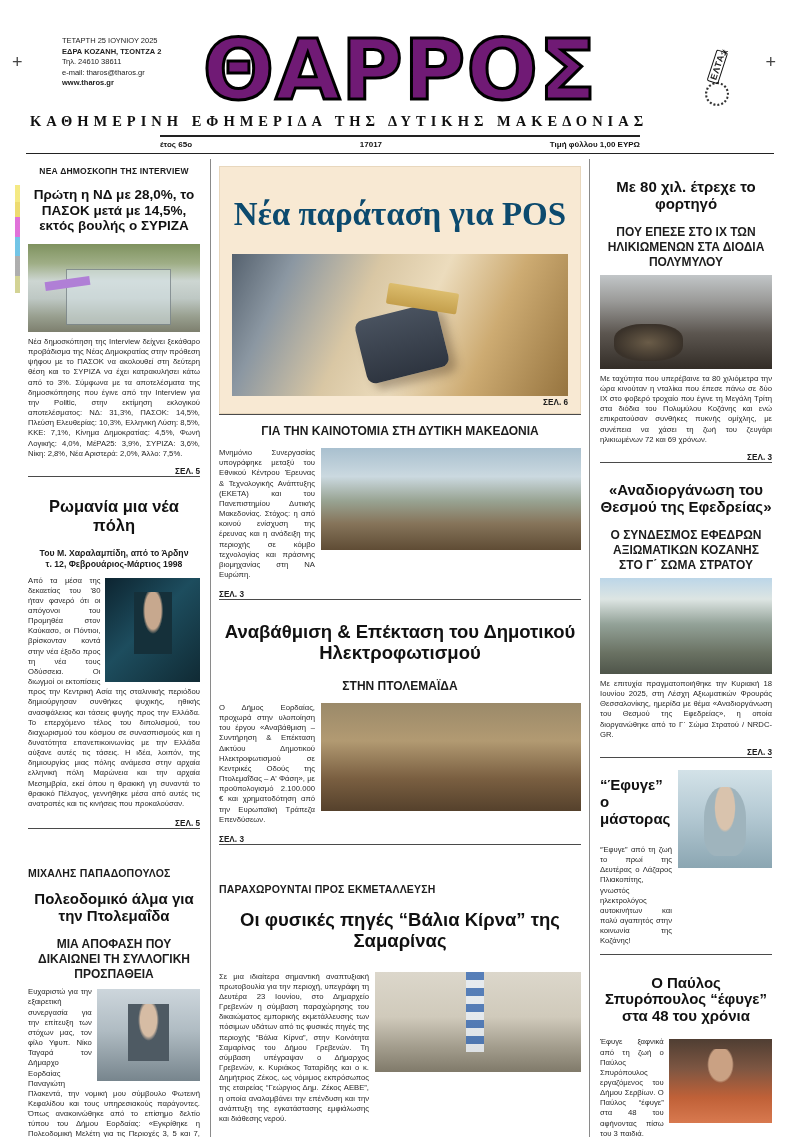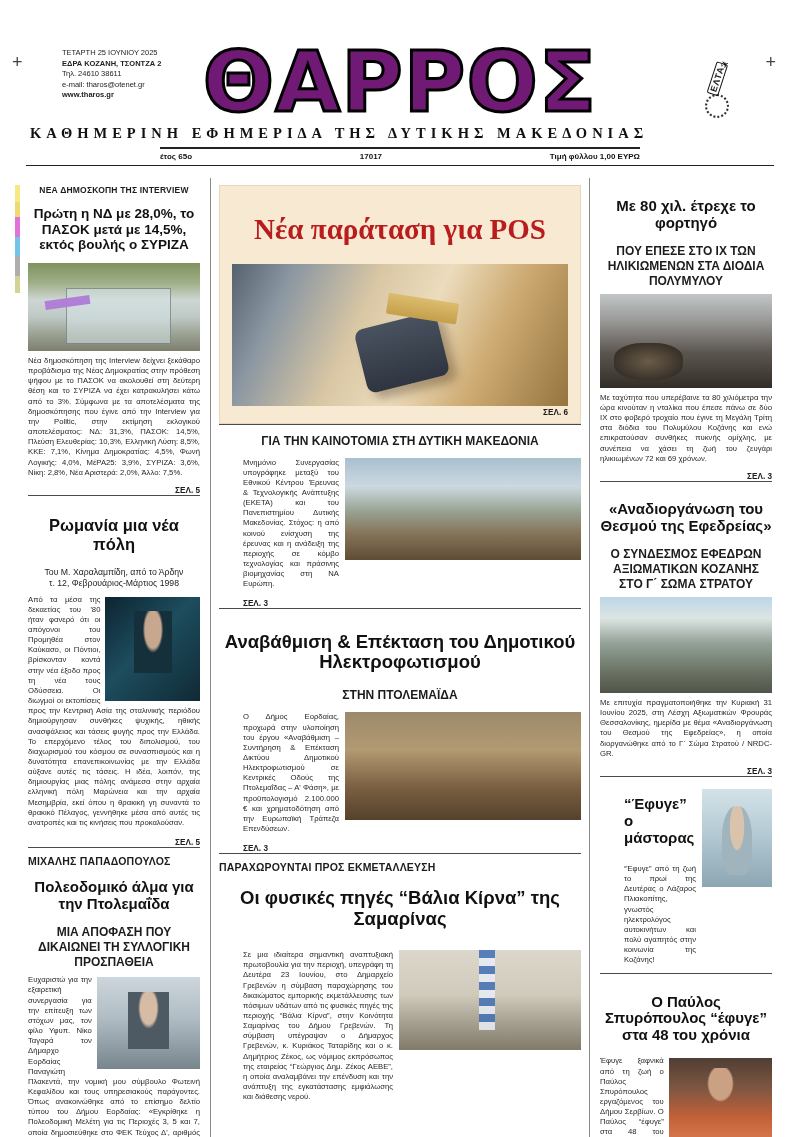--- a/index.html
+++ b/index.html
@@ -6,21 +6,21 @@
   body{
     width:800px;height:1137px;background:#ffffff;position:relative;overflow:hidden;
     font-family:"Liberation Sans", sans-serif;color:#1c1c1c;
     -webkit-font-smoothing:antialiased;
   }
   .crop{position:absolute;font-size:18px;font-weight:300;color:#444;}
   .crop.tl{left:12px;top:52px;}
   .crop.tr{right:24px;top:52px;}
 
   
-  .masthead{position:relative;padding-top:32px;margin:12px 30px;}
+  .masthead{position:relative;padding-top:32px;margin:0 30px;}
   .mh-info{position:absolute;left:32px;top:36px;font-size:7.5px;line-height:1.4;color:#222;}
   .mh-info .b{font-weight:bold;}
   .mh-title{
     text-align:center;font-size:84px;font-weight:900;line-height:.92;letter-spacing:1px;
     color:#701a75;-webkit-text-stroke:3px #000;font-family:"DejaVu Sans", sans-serif;
   }
   .mh-subtitle{
     font-family:"Liberation Serif", serif;font-weight:bold;text-align:left;
     font-size:14.5px;letter-spacing:5px;margin-top:4px;color:#111;
   }
@@ -37,29 +37,29 @@
     background:linear-gradient(180deg,#f2e465 0 16%,#e9d24d 16% 30%,#d94fd0 30% 48%,#4fb6e0 48% 66%,#9a9a9a 66% 84%,#c8c87a 84% 100%);opacity:.8;}
 
   
   .main{display:grid;grid-template-columns:172px 380px 172px;column-gap:10px;margin:5px 28px 0 28px;}
   .colc{border-left:1px solid #8a8a8a;border-right:1px solid #8a8a8a;padding:0 8px;}
 
   article{padding:7px 0 0 0;border-bottom:1.5px solid #4a4a4a;}
   article:last-child{border-bottom:none;}
 
   .kicker{font-size:8.5px;font-weight:bold;text-align:center;letter-spacing:.2px;}
-  .kicker.left-align{text-align:left;font-size:10.5px;}
+  .kicker.left-align{text-align:left;font-size:10.5px;margin-top:31px;}
   .headline{font-weight:bold;text-align:center;line-height:1.12;color:#111;}
   .hl-13{font-size:13.5px;}
   .hl-15{font-size:15px;}
   .hl-16{font-size:16.5px;}
   .hl-18{font-size:18.5px;}
   .hl-19{font-size:19.5px;}
   .subhead{font-size:12px;font-weight:bold;text-align:center;margin-top:2px;line-height:1.25;}
-  .byline{font-size:8.7px;font-weight:normal;text-align:center;margin-top:1px;line-height:1.3;}
+  .byline{font-size:8.7px;font-weight:bold;text-align:center;margin-top:1px;line-height:1.3;}
   .body{font-size:7.7px;line-height:1.32;text-align:justify;color:#262626;margin-top:5px;}
   .page-ref{font-size:8.2px;font-weight:bold;text-align:right;margin-top:2px;}
   .page-ref.pr-left{text-align:left;}
 
   .photo{width:100%;position:relative;overflow:hidden;margin-top:5px;}
 
   
   .ph-ballot{height:88px;background:linear-gradient(180deg,#7f925f 0%,#9fae86 22%,#cdd6d2 42%,#bec8c4 62%,#99a090 82%,#7d7f6e 100%);}
   .ph-ballot::after{content:"";position:absolute;left:22%;top:28%;width:60%;height:62%;background:rgba(215,228,232,.55);border:1px solid rgba(90,100,105,.6);}
   .ph-ballot::before{content:"";position:absolute;left:10%;top:40%;width:26%;height:10%;background:#b07fd6;transform:rotate(-8deg);z-index:1;}
@@ -82,43 +82,43 @@
   .ph-portrait2::after{content:"";position:absolute;left:30%;top:12%;width:40%;height:52%;background:radial-gradient(ellipse at 50% 35%,#caa183 0 40%,rgba(0,0,0,0) 46%);}
   .ph-char{height:104px;background:linear-gradient(135deg,#0d2430 0%,#1d4d5e 45%,#102a34 100%);}
   .ph-char::after{content:"";position:absolute;left:30%;top:14%;width:40%;height:60%;background:radial-gradient(ellipse at 50% 30%,#c7a88e 0 30%,#15303a 38%);}
   .ph-papa{height:92px;background:linear-gradient(180deg,#cdd6dc 0%,#b0bcc3 45%,#77858d 100%);}
   .ph-papa::after{content:"";position:absolute;left:30%;top:16%;width:40%;height:62%;background:radial-gradient(ellipse at 50% 28%,#d6bca4 0 28%,#4e5a63 36%);}
 
   .floatR{float:right;margin:2px 0 3px 5px;}
   .floatR.w55{width:55%;}
   .floatR.w60{width:60%;}
 
-  .row{display:flex;gap:6px;margin-top:4px;margin-left:24px;}
+  .row{display:flex;gap:6px;margin-top:4px;}
   .row .txtcol{flex:0 0 96px;display:flex;flex-direction:column;}
   .row .imgcol{flex:1;}
 
   
   .posbox{background:#f8e9d3;border:1px solid #e8d7bd;padding:8px 12px 6px 12px;text-align:center;}
-  .pos-hl{font-family:"Liberation Serif", serif;font-weight:bold;font-size:29px;line-height:1.05;color:#b91c1c;}
+  .pos-hl{font-family:"Liberation Serif", serif;font-weight:bold;font-size:33px;line-height:1.05;color:#0c4a6e;}
   .pos-sub{font-family:"Liberation Serif", serif;font-weight:bold;font-size:16px;line-height:1.15;margin-top:5px;color:#181818;}
   .clearfix::after{content:"";display:block;clear:both;}
 </style>
 </head>
 <body>
 
 <span class="crop tl">+</span>
 <span class="crop tr">+</span>
 <div class="regstrip"></div>
 
 <header class="masthead">
   <div class="mh-info">
     <div>ΤΕΤΑΡΤΗ 25 ΙΟΥΝΙΟΥ 2025</div>
     <div class="b">ΕΔΡΑ ΚΟΖΑΝΗ, ΤΣΟΝΤΖΑ 2</div>
     <div>Τηλ. 24610 38611</div>
-    <div>e-mail: tharos@otenet.gr</div>
+    <div>e-mail: tharos@tharos.gr</div>
     <div class="b">www.tharos.gr</div>
   </div>
 
   <div class="elta">
     <span class="elta-wing">✈</span>
     <span class="elta-mark">ΕΛΤΑ</span>
     <div class="elta-stamp"></div>
   </div>
 
   <div class="mh-title">ΘΑΡΡΟΣ</div>
@@ -230,21 +230,21 @@
       <div class="subhead">ΠΟΥ ΕΠΕΣΕ ΣΤΟ ΙΧ ΤΩΝ ΗΛΙΚΙΩΜΕΝΩΝ ΣΤΑ ΔΙΟΔΙΑ ΠΟΛΥΜΥΛΟΥ</div>
       <div class="photo ph-fire"></div>
       <p class="body">Με ταχύτητα που υπερέβαινε τα 80 χιλιόμετρα την ώρα κινούταν η νταλίκα που έπεσε πάνω σε δύο ΙΧ στο φοβερό τροχαίο που έγινε τη Μεγάλη Τρίτη στα διόδια του Πολυμύλου Κοζάνης και ενώ επικρατούσαν συνθήκες πυκνής ομίχλης, με συνέπεια να χάσει τη ζωή του ζευγάρι ηλικιωμένων 72 και 69 χρόνων.</p>
       <div class="page-ref">ΣΕΛ. 3</div>
     </article>
 
     <article>
       <h2 class="headline hl-15">«Αναδιοργάνωση του Θεσμού της Εφεδρείας»</h2>
       <div class="subhead">Ο ΣΥΝΔΕΣΜΟΣ ΕΦΕΔΡΩΝ ΑΞΙΩΜΑΤΙΚΩΝ ΚΟΖΑΝΗΣ ΣΤΟ Γ΄ ΣΩΜΑ ΣΤΡΑΤΟΥ</div>
       <div class="photo ph-group"></div>
-      <p class="body">Με επιτυχία πραγματοποιήθηκε την Κυριακή 31 Ιουνίου 2025, στη Λέσχη Αξιωματικών Φρουράς Θεσσαλονίκης, ημερίδα με θέμα «Αναδιοργάνωση του Θεσμού της Εφεδρείας», η οποία διοργανώθηκε από το Γ΄ Σώμα Στρατού / NRDC-GR.</p>
+      <p class="body">Με επιτυχία πραγματοποιήθηκε την Κυριακή 18 Ιουνίου 2025, στη Λέσχη Αξιωματικών Φρουράς Θεσσαλονίκης, ημερίδα με θέμα «Αναδιοργάνωση του Θεσμού της Εφεδρείας», η οποία διοργανώθηκε από το Γ΄ Σώμα Στρατού / NRDC-GR.</p>
       <div class="page-ref">ΣΕΛ. 3</div>
     </article>
 
     <article>
       <div class="row" style="margin-top:0;">
         <div class="txtcol" style="flex-basis:72px;">
           <h2 class="headline hl-15" style="text-align:left;">“Έφυγε” ο μάστορας</h2>
           <p class="body">“Έφυγε” από τη ζωή το πρωί της Δευτέρας ο Λάζαρος Πλιακοπίτης, γνωστός ηλεκτρολόγος αυτοκινήτων και πολύ αγαπητός στην κοινωνία της Κοζάνης!</p>
         </div>
         <div class="imgcol">

